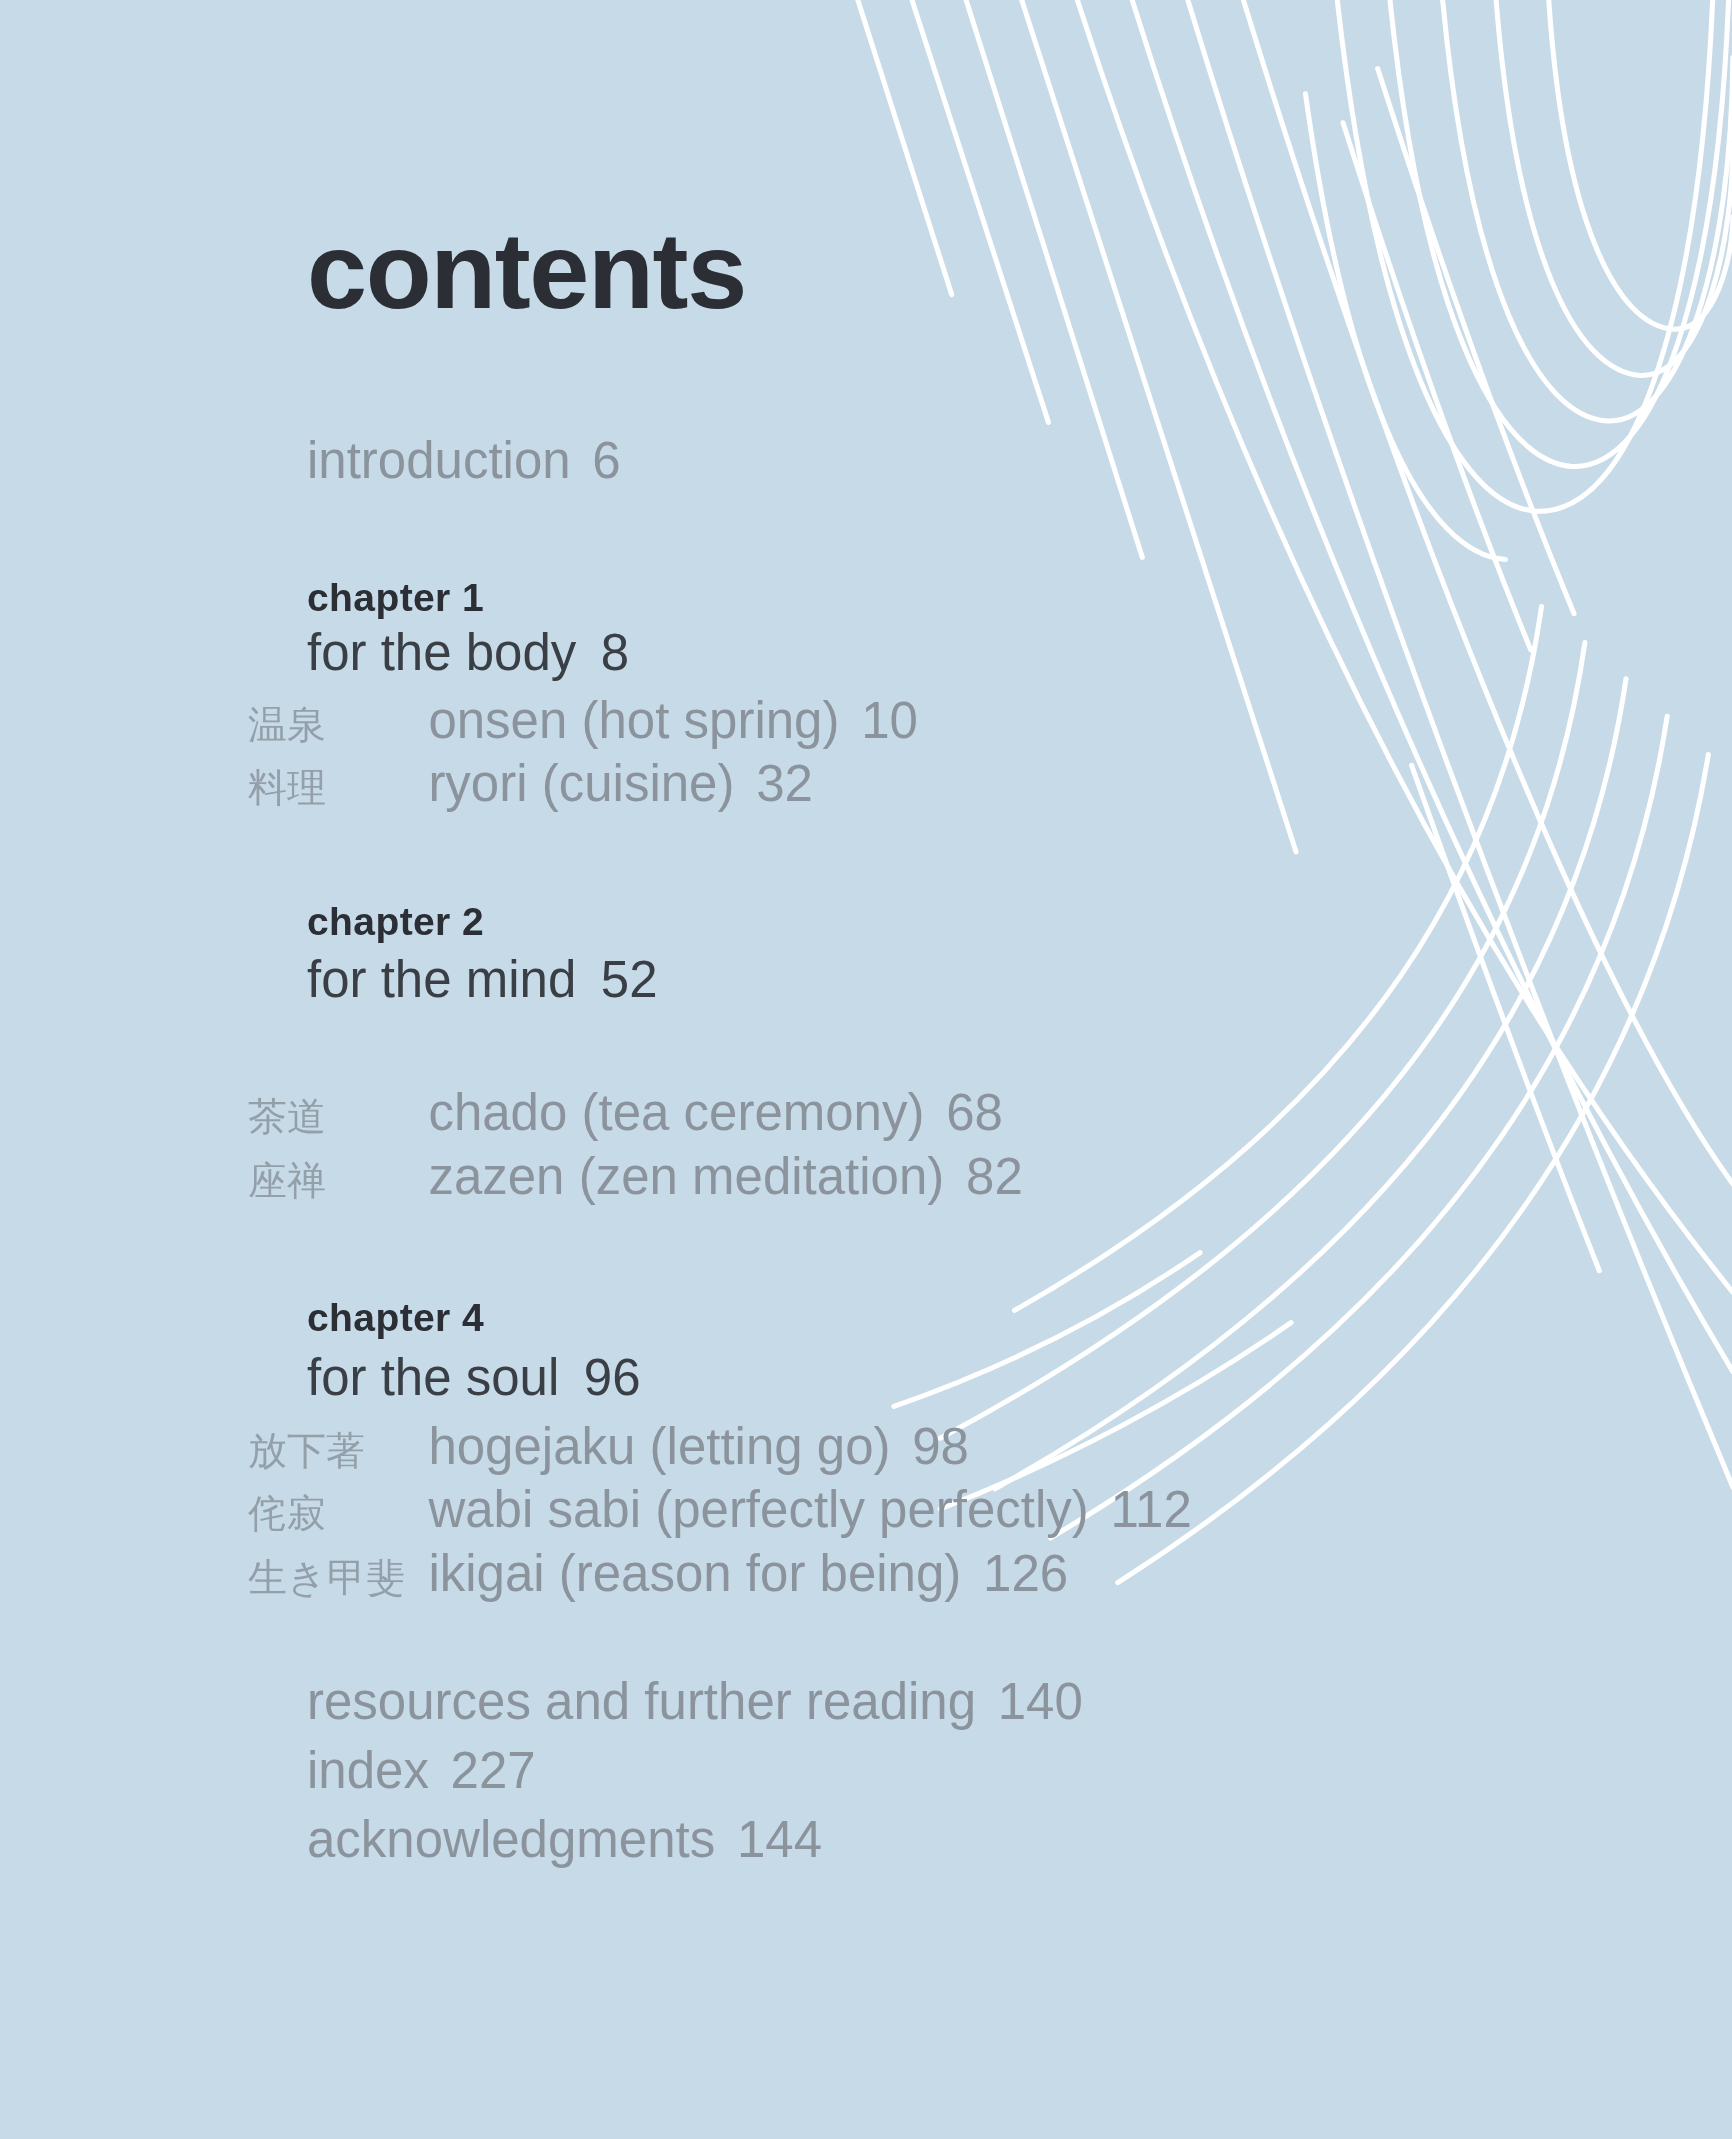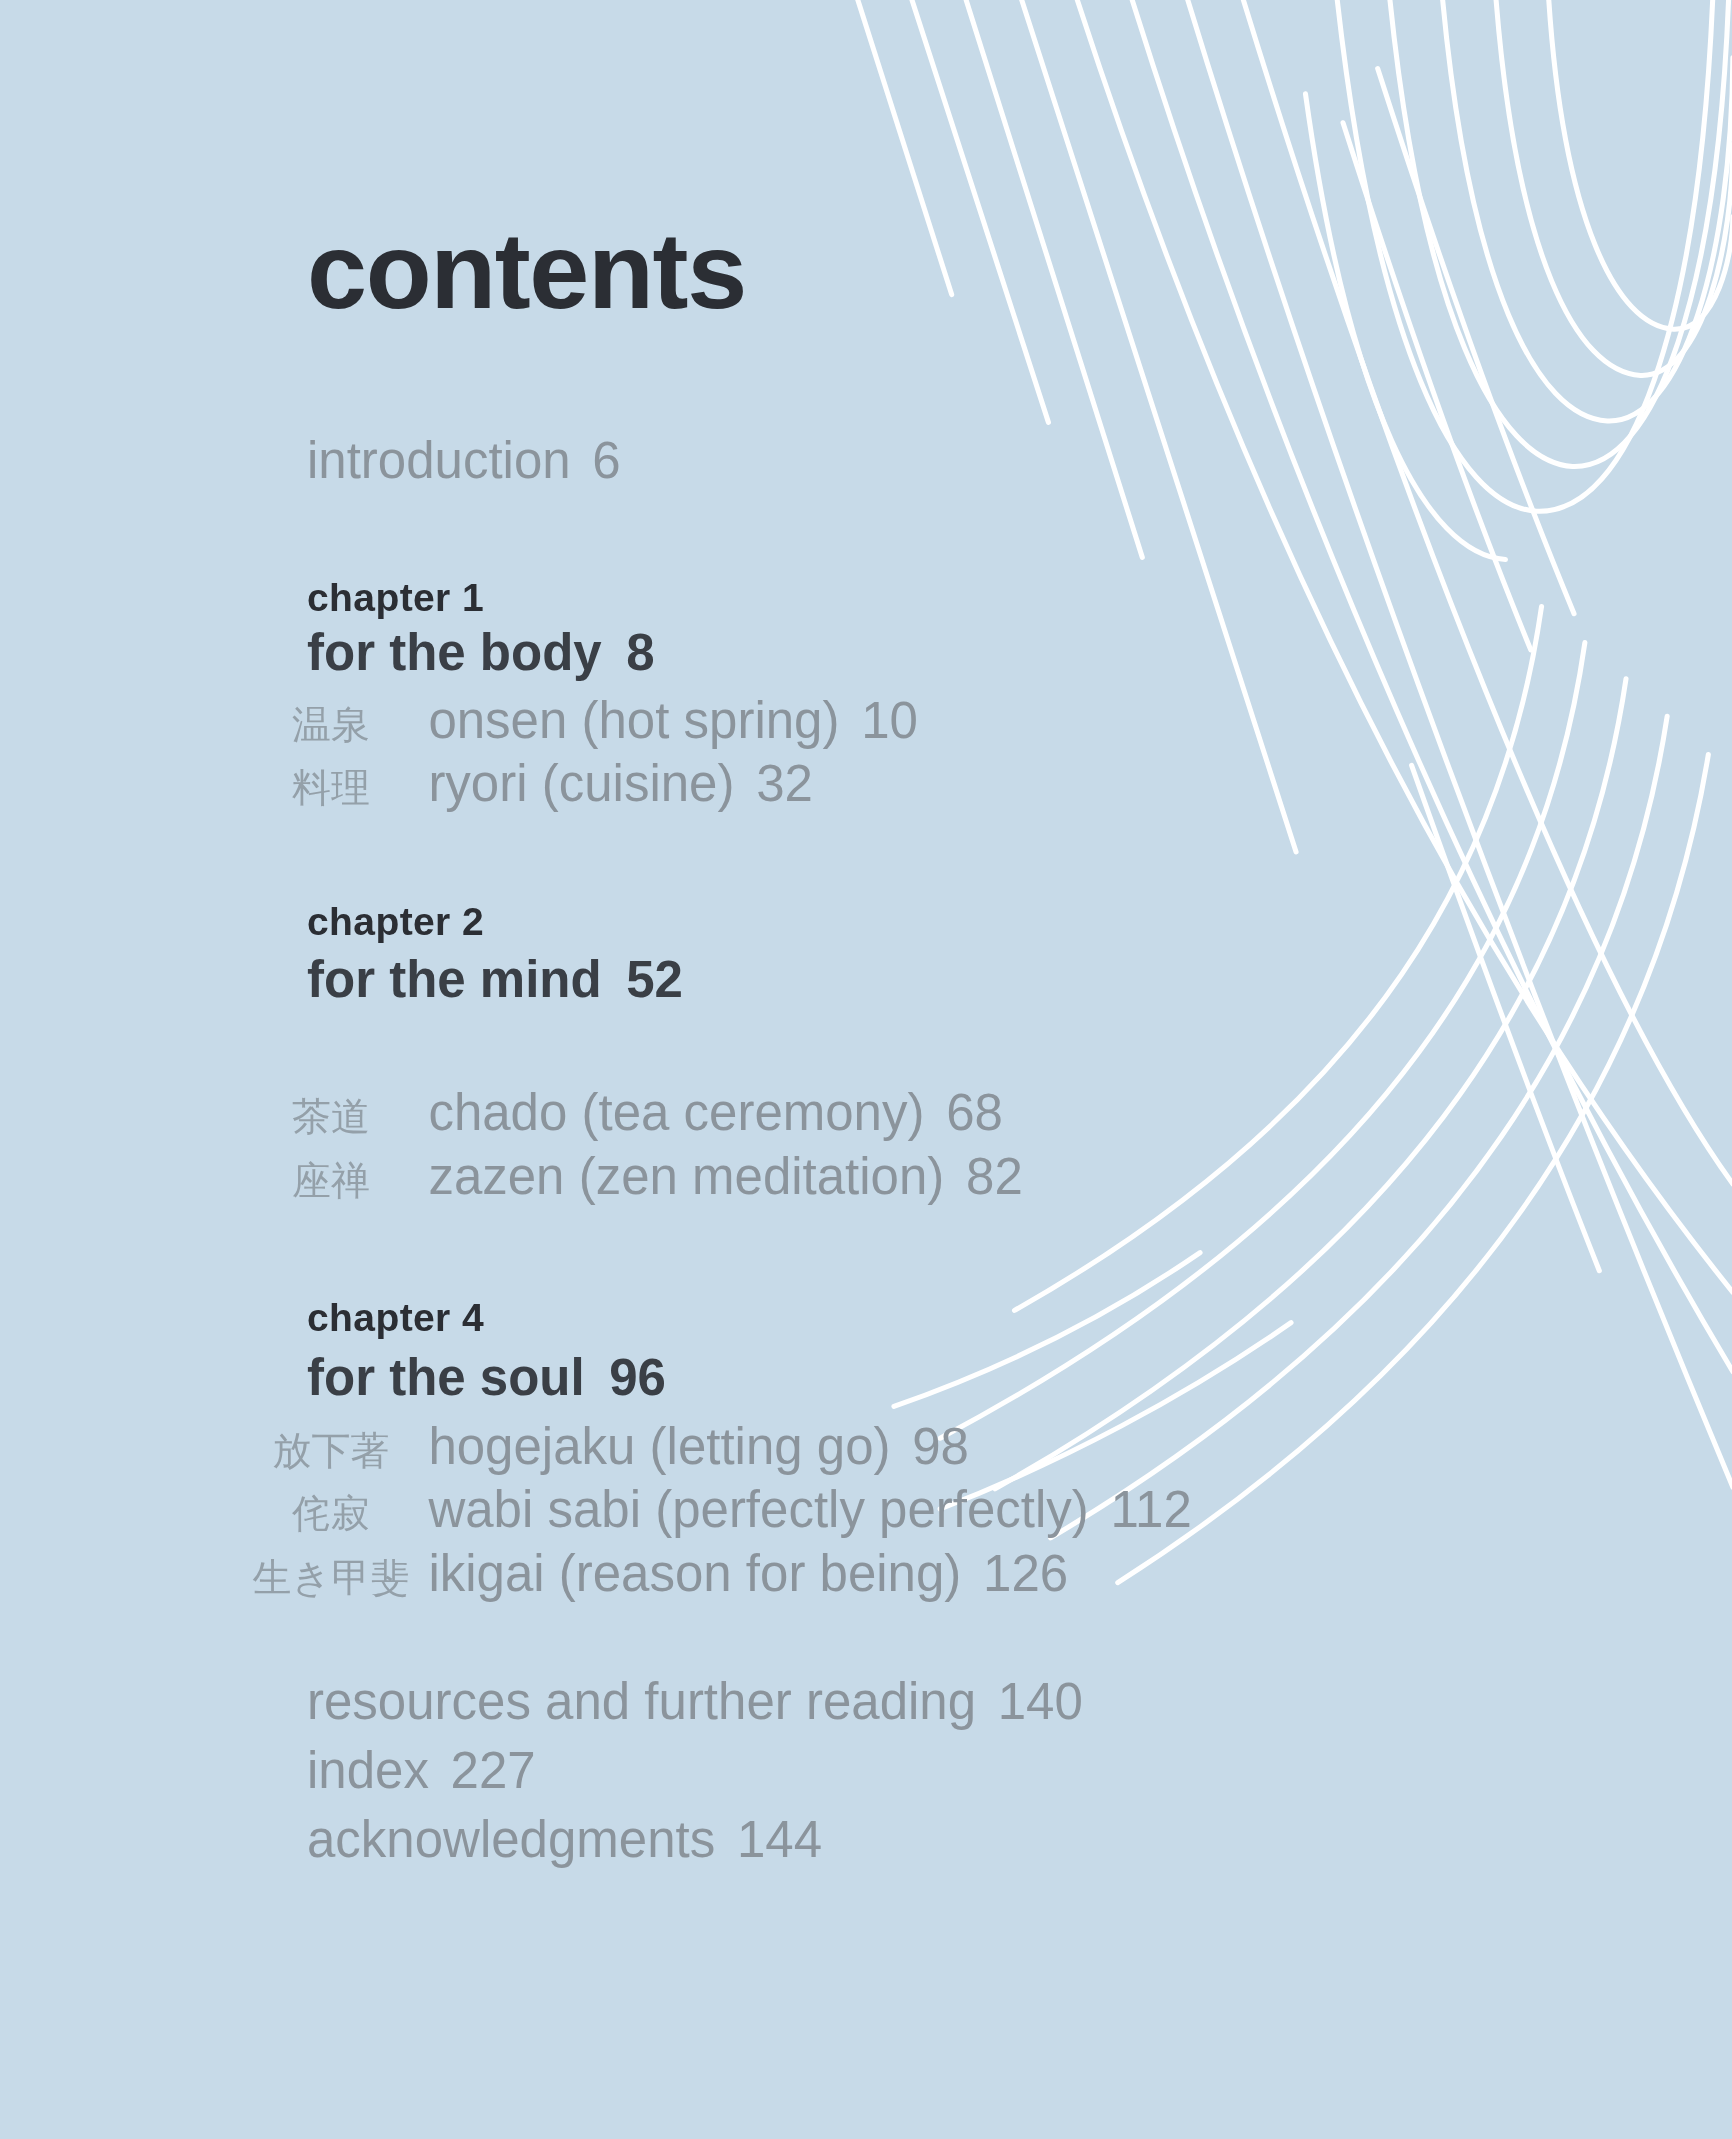--- a/index.html
+++ b/index.html
@@ -53,30 +53,30 @@
     color:var(--body-gray);
   }
   .kicker{
     font-size:39px;
     font-weight:700;
     color:var(--kicker);
     letter-spacing:0.4px;
   }
   .heading{
     font-size:51px;
-    font-weight:700;
+    font-weight:400;
     color:var(--heading);
   }
   .entry{
     left:248px;
   }
   .kanji{
     display:inline-block;
     width:166px;
-    text-align:center;
+    text-align:left;
     margin-right:14.4px;
     font-size:39px;
     color:var(--kanji-gray);
   }
   .pnum{
     margin-left:21.7px;
   }
   .heading .pnum{
     margin-left:24.5px;
     color:inherit;

